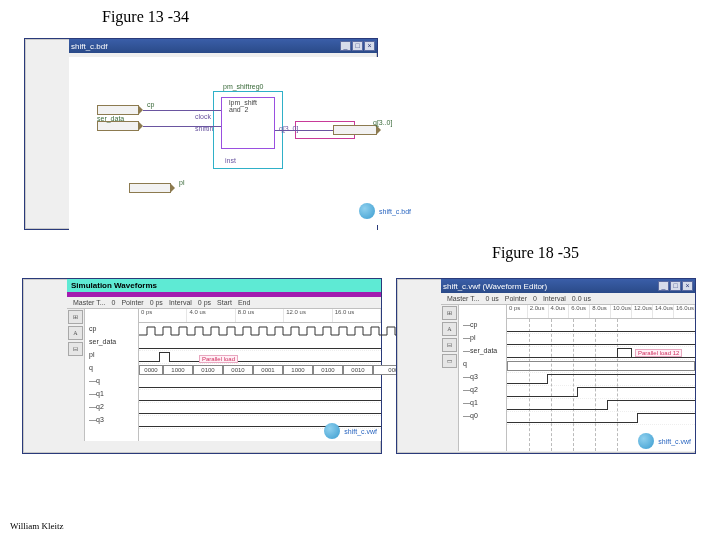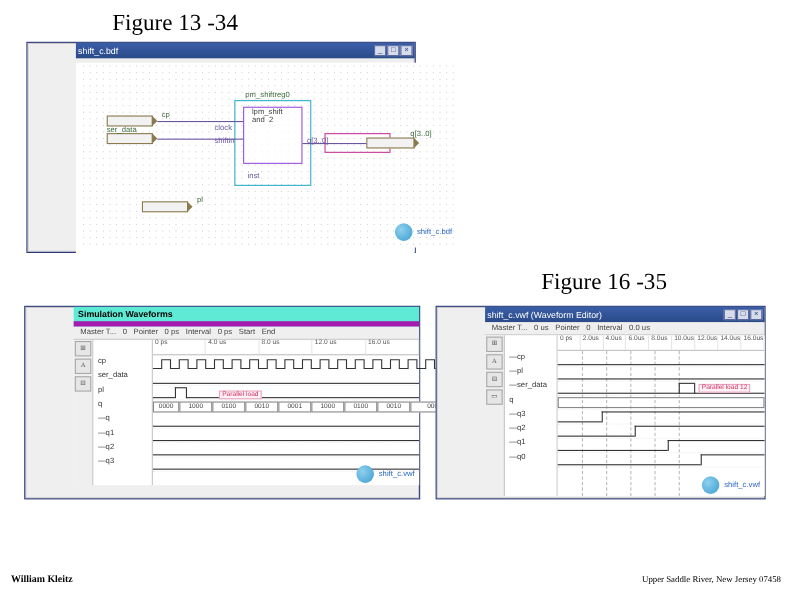--- a/index.html
+++ b/index.html
@@ -6,21 +6,21 @@
   body {
     width: 720px;
     height: 540px;
     background: #ffffff;
     font-family: "Times New Roman", serif;
     position: relative;
     overflow: hidden;
   }
   .fig-title {
     position: absolute;
-    font-size: 21px;
+    font-size: 16px;
     color: #000;
   }
   .title-34 { top: 8px; left: 102px; }
   .title-35 { top: 244px; left: 492px; }
 
   
   .win {
     position: absolute;
     border: 1px solid #2a3a7a;
     background: #efefef;
@@ -161,32 +161,32 @@
     color: #d03060; border: 1px solid #e8a8c0; background: #fff0f6;
     padding: 0 2px;
   }
   .vline { position: absolute; width: 1px; background: #e0e0e0; top: 14px; bottom: 0; }
 
   
   .credits-left {
     position: absolute; left: 10px; bottom: 8px;
     font-family: "Times New Roman", serif; font-size: 9px; line-height: 12px;
   }
-  .credits-left .author { font-weight: bold; margin-top: 14px; }
+  .credits-left .author { font-weight: normal; margin-top: 14px; }
   .credits-left .book { font-style: italic; }
   .credits-right {
     position: absolute; right: 10px; bottom: 8px; text-align: right;
     font-family: "Times New Roman", serif; font-size: 8px; line-height: 11px;
   }
 </style>
 </head>
 <body>
 
 <div class="fig-title title-34">Figure 13 -34</div>
-<div class="fig-title title-35">Figure 16 -35</div>
+<div class="fig-title title-35">Figure 18 -35</div>
 
 <div class="win win-sch">
   <div class="win-titlebar">
     <span>shift_c.bdf</span>
     <div class="win-btns">
       <div class="win-btn">_</div>
       <div class="win-btn">□</div>
       <div class="win-btn">×</div>
     </div>
   </div>
@@ -415,14 +415,13 @@
         <span>shift_c.vwf</span>
       </div>
     </div>
   </div>
 </div>
 
 <div class="credits-left">
   <div class="author">William Kleitz</div>
 </div>
 <div class="credits-right">
-  <div>Upper Saddle River, New Jersey 07458</div>
 </div>
 
 </body></html>

